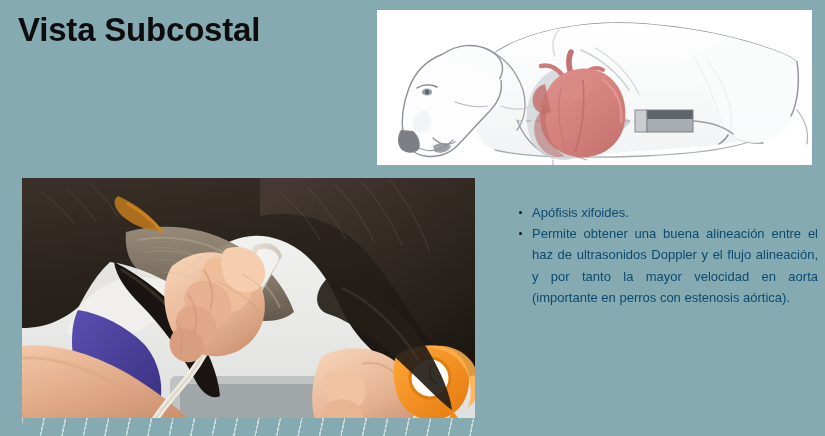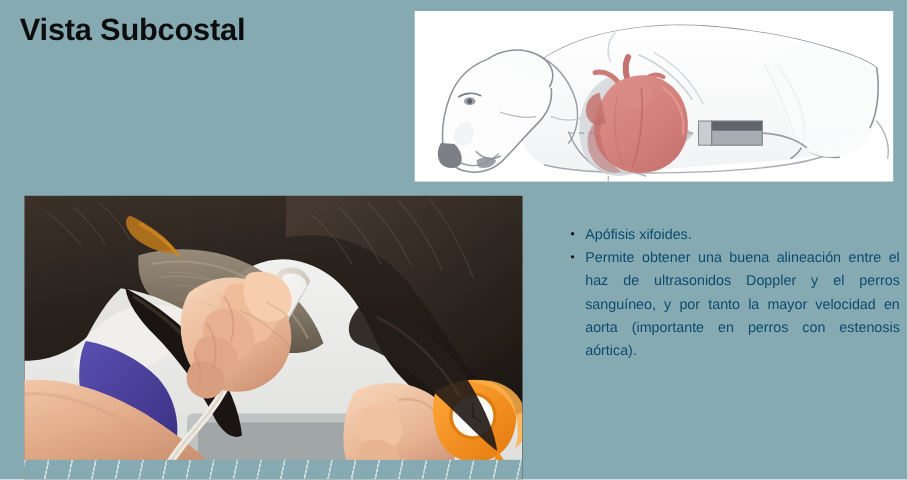--- a/index.html
+++ b/index.html
@@ -14,21 +14,21 @@
     overflow: hidden;
     background: #86aab2;
     font-family: "Liberation Sans", sans-serif;
   }
 
   
   #slide-title {
     position: absolute;
     left: 18px;
     top: 12px;
-    font-size: 28px;
+    font-size: 33px;
     font-weight: 600;
     letter-spacing: -0.2px;
     color: #0d0d0d;
     line-height: 1.1;
     white-space: nowrap;
   }
 
   
   #diagram-panel {
     position: absolute;
@@ -403,17 +403,17 @@
     <div id="photo-hatch"></div>
   </div>
 
   <ul id="bullet-list">
     <li>
       <span class="bullet-dot"></span>
       <span class="bullet-text">Apófisis xifoides.</span>
     </li>
     <li>
       <span class="bullet-dot"></span>
-      <span class="bullet-text">Permite obtener una buena alineación entre el haz de ultrasonidos Doppler y el perros sanguíneo, y por tanto la mayor velocidad en aorta (importante en perros con estenosis aórtica).</span>
+      <span class="bullet-text">Permite obtener una buena alineación entre el haz de ultrasonidos Doppler y el flujo alineación, y por tanto la mayor velocidad en aorta (importante en perros con estenosis aórtica).</span>
     </li>
   </ul>
 
 </div>
 
 </body></html>

